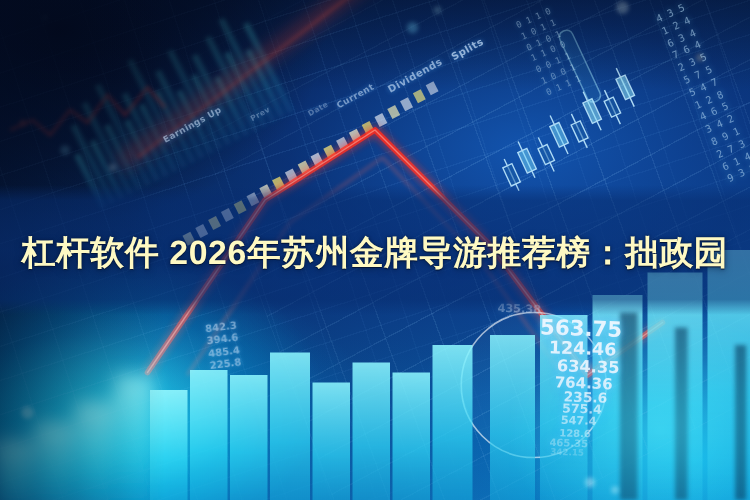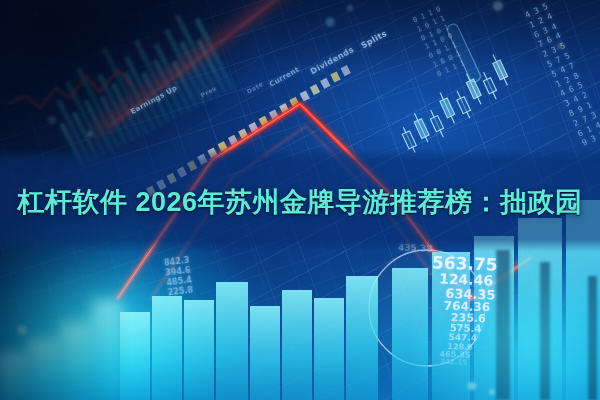--- a/index.html
+++ b/index.html
@@ -98,21 +98,21 @@
     right: 0;
     top: 150px;
     height: 104px;
     display: flex;
     flex-direction: column;
     align-items: center;
     justify-content: center;
     gap: 2px;
   }
   .title-line {
-    color: #5eead4;
+    color: #fef9c3;
     font-size: 27px;
     font-weight: bold;
     letter-spacing: 0.5px;
     line-height: 1.34;
     white-space: nowrap;
     text-shadow:
       0 1px 0 rgba(2,18,50,0.85),
       0 0 2px rgba(2,18,50,0.75),
       0 2px 6px rgba(2,20,55,0.55);
   }

